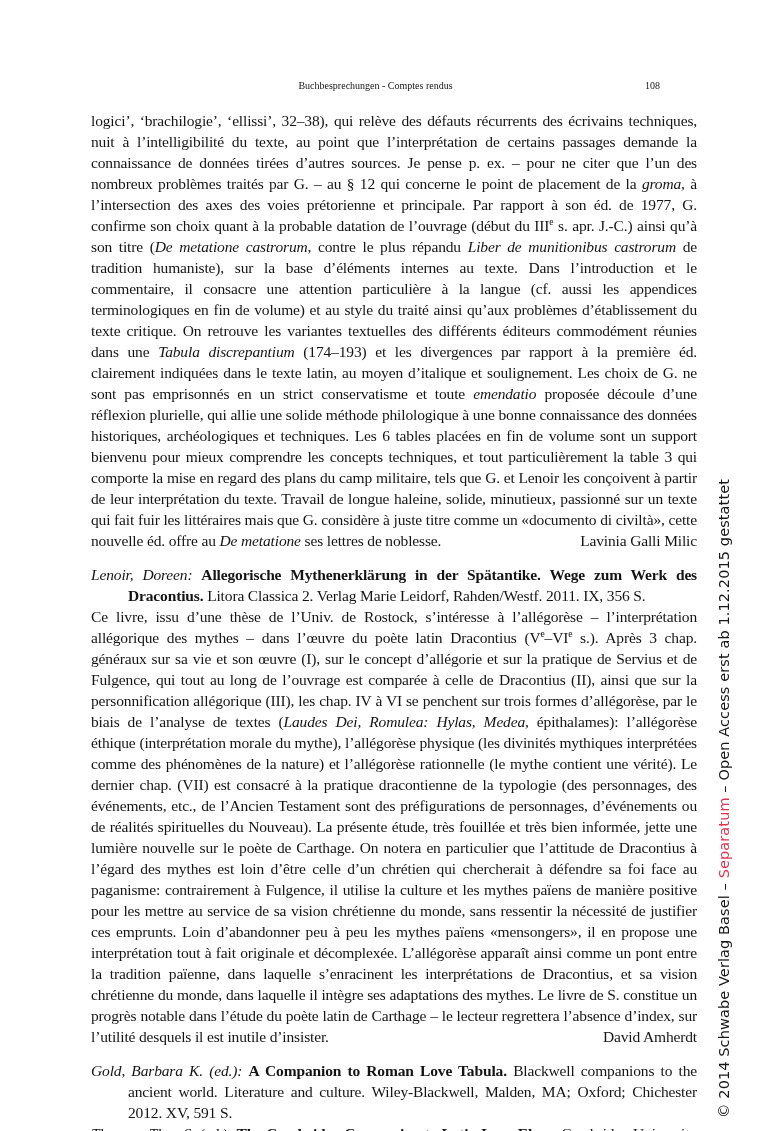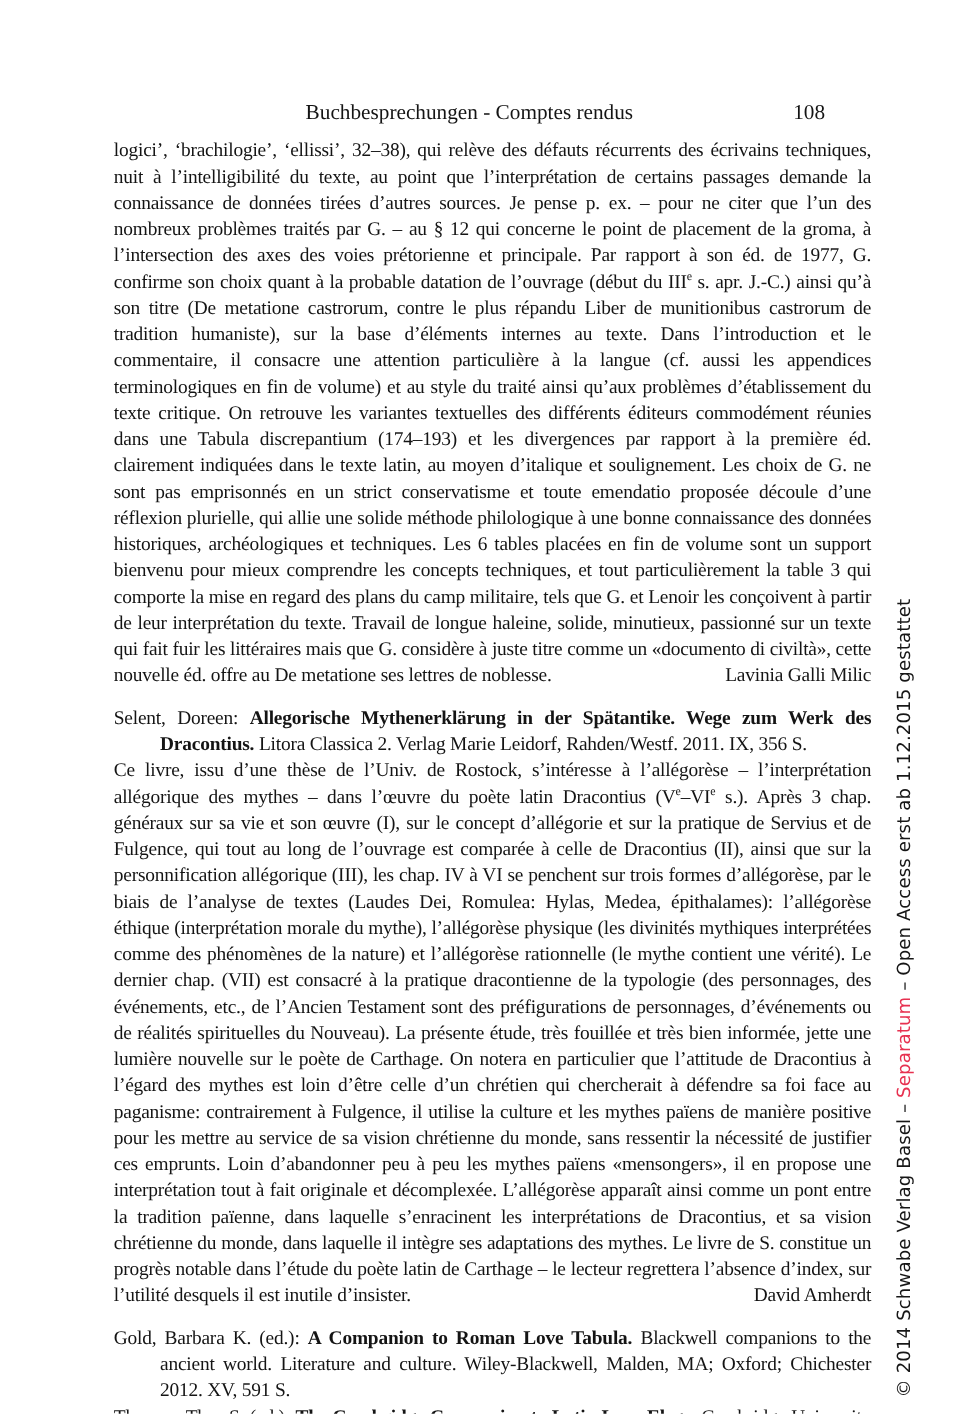--- a/index.html
+++ b/index.html
@@ -10,21 +10,21 @@
     font-family: "Liberation Serif", "DejaVu Serif", serif;
     color: #141414;
     overflow: hidden;
   }
   .page { position: absolute; inset: 0; }
 
   
   .running-head {
     position: absolute;
     left: 91px; top: 80px; width: 569px; height: 22px;
-    font-size: 17px;
+    font-size: 10px;
   }
   .run-title {
     position: absolute; left: 0; right: 0;
     text-align: center;
   }
   .page-num { position: absolute; right: 0; top: 0; }
 
   
   .text-block {
     position: absolute;
@@ -32,21 +32,21 @@
     font-size: 15.5px;
     line-height: 21px;
     letter-spacing: -0.15px;
     text-align: justify;
   }
   p.para { margin: 0; position: relative; }
   .gap { margin-top: 13px !important; }
   .hang { padding-left: 37px; text-indent: -37px; }
   .ref-group { margin: 0; }
 
-  .s-i { }
+  .s-i { font-style: italic; }
   .s-b { font-weight: 700; }
   .s-sup { font-size: 0.62em; vertical-align: super; line-height: 0; }
 
   .sig {
     position: absolute; right: 0; bottom: 0;
     text-indent: 0;
     background: #ffffff;
     padding-left: 6px;
   }
 
@@ -70,21 +70,21 @@
 
   <header class="running-head">
     <span class="run-title">Buchbesprechungen - Comptes rendus</span>
     <span class="page-num">108</span>
   </header>
 
   <main class="text-block">
 
     <p class="para"><span><span>logici’, ‘brachilogie’, ‘ellissi’, 32–38), qui relève des défauts récurrents des écrivains techniques, nuit à l’intelligibilité du texte, au point que l’interprétation de certains passages demande la connaissance de données tirées d’autres sources. Je pense p. ex. – pour ne citer que l’un des nombreux problèmes traités par G. – au § 12 qui concerne le point de placement de la </span><span class="s-i">groma</span><span>, à l’intersection des axes des voies prétorienne et principale. Par rapport à son éd. de 1977, G. confirme son choix quant à la probable datation de l’ouvrage (début du III</span><span class="s-sup">e</span><span> s. apr. J.-C.) ainsi qu’à son titre (</span><span class="s-i">De metatione castrorum</span><span>, contre le plus répandu </span><span class="s-i">Liber de munitionibus castrorum</span><span> de tradition humaniste), sur la base d’éléments internes au texte. Dans l’introduction et le commentaire, il consacre une attention particulière à la langue (cf. aussi les appendices terminologiques en fin de volume) et au style du traité ainsi qu’aux problèmes d’établissement du texte critique. On retrouve les variantes textuelles des différents éditeurs commodément réunies dans une </span><span class="s-i">Tabula discrepantium</span><span> (174–193) et les divergences par rapport à la première éd. clairement indiquées dans le texte latin, au moyen d’italique et soulignement. Les choix de G. ne sont pas emprisonnés en un strict conservatisme et toute </span><span class="s-i">emendatio</span><span> proposée découle d’une réflexion plurielle, qui allie une solide méthode philologique à une bonne connaissance des données historiques, archéologiques et techniques. Les 6 tables placées en fin de volume sont un support bienvenu pour mieux comprendre les concepts techniques, et tout particulièrement la table 3 qui comporte la mise en regard des plans du camp militaire, tels que G. et Lenoir les conçoivent à partir de leur interprétation du texte. Travail de longue haleine, solide, minutieux, passionné sur un texte qui fait fuir les littéraires mais que G. considère à juste titre comme un «documento di civiltà», cette nouvelle éd. offre au </span><span class="s-i">De metatione</span><span> ses lettres de noblesse.</span></span><span class="sig">Lavinia Galli Milic</span></p>
 
-    <p class="para hang gap"><span><span class="s-i">Selent, Doreen: </span><span class="s-b">Allegorische Mythenerklärung in der Spätantike. Wege zum Werk des Dracontius.</span><span> Litora Classica 2. Verlag Marie Leidorf, Rahden/Westf. 2011. IX, 356 S.</span></span></p>
+    <p class="para hang gap"><span><span class="s-i">Lenoir, Doreen: </span><span class="s-b">Allegorische Mythenerklärung in der Spätantike. Wege zum Werk des Dracontius.</span><span> Litora Classica 2. Verlag Marie Leidorf, Rahden/Westf. 2011. IX, 356 S.</span></span></p>
 
     <p class="para"><span><span>Ce livre, issu d’une thèse de l’Univ. de Rostock, s’intéresse à l’allégorèse – l’interprétation allégorique des mythes – dans l’œuvre du poète latin Dracontius (V</span><span class="s-sup">e</span><span>–VI</span><span class="s-sup">e</span><span> s.). Après 3 chap. généraux sur sa vie et son œuvre (I), sur le concept d’allégorie et sur la pratique de Servius et de Fulgence, qui tout au long de l’ouvrage est comparée à celle de Dracontius (II), ainsi que sur la personnification allégorique (III), les chap. IV à VI se penchent sur trois formes d’allégorèse, par le biais de l’analyse de textes (</span><span class="s-i">Laudes Dei, Romulea: Hylas, Medea</span><span>, épithalames): l’allégorèse éthique (interprétation morale du mythe), l’allégorèse physique (les divinités mythiques interprétées comme des phénomènes de la nature) et l’allégorèse rationnelle (le mythe contient une vérité). Le dernier chap. (VII) est consacré à la pratique dracontienne de la typologie (des personnages, des événements, etc., de l’Ancien Testament sont des préfigurations de personnages, d’événements ou de réalités spirituelles du Nouveau). La présente étude, très fouillée et très bien informée, jette une lumière nouvelle sur le poète de Carthage. On notera en particulier que l’attitude de Dracontius à l’égard des mythes est loin d’être celle d’un chrétien qui chercherait à défendre sa foi face au paganisme: contrairement à Fulgence, il utilise la culture et les mythes païens de manière positive pour les mettre au service de sa vision chrétienne du monde, sans ressentir la nécessité de justifier ces emprunts. Loin d’abandonner peu à peu les mythes païens «mensongers», il en propose une interprétation tout à fait originale et décomplexée. L’allégorèse apparaît ainsi comme un pont entre la tradition païenne, dans laquelle s’enracinent les interprétations de Dracontius, et sa vision chrétienne du monde, dans laquelle il intègre ses adaptations des mythes. Le livre de S. constitue un progrès notable dans l’étude du poète latin de Carthage – le lecteur regrettera l’absence d’index, sur l’utilité desquels il est inutile d’insister.</span></span><span class="sig">David Amherdt</span></p>
 
     <div class="ref-group gap">
       <p class="para hang"><span><span class="s-i">Gold, Barbara K. (ed.): </span><span class="s-b">A Companion to Roman Love Tabula.</span><span> Blackwell companions to the ancient world. Literature and culture. Wiley-Blackwell, Malden, MA; Oxford; Chichester 2012. XV, 591 S.</span></span></p>
       <p class="para hang"><span><span class="s-i">Thorsen, Thea S. (ed.): </span><span class="s-b">The Cambridge Companion to Latin Love Elegy.</span><span> Cambridge University Press, Cambridge 2013. XIV, 435 S.</span></span></p>
     </div>
 
   </main>
 

